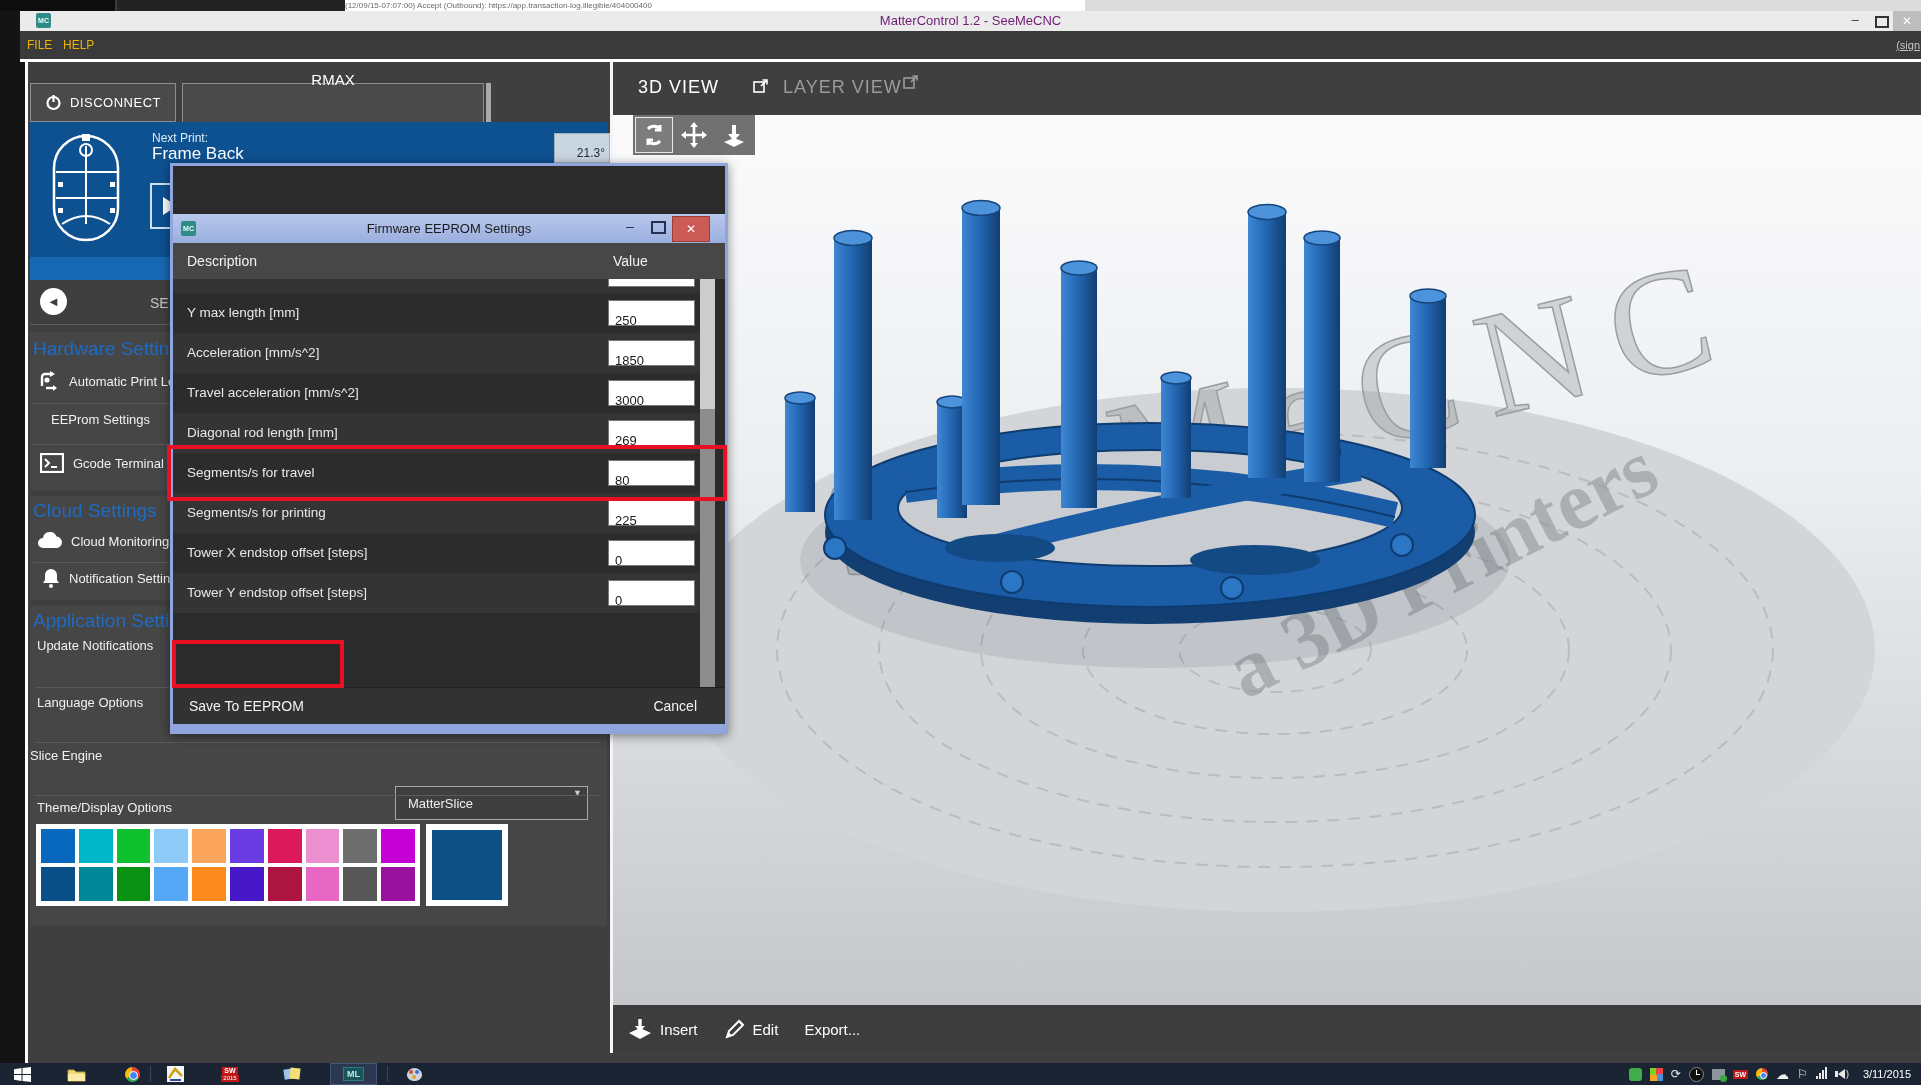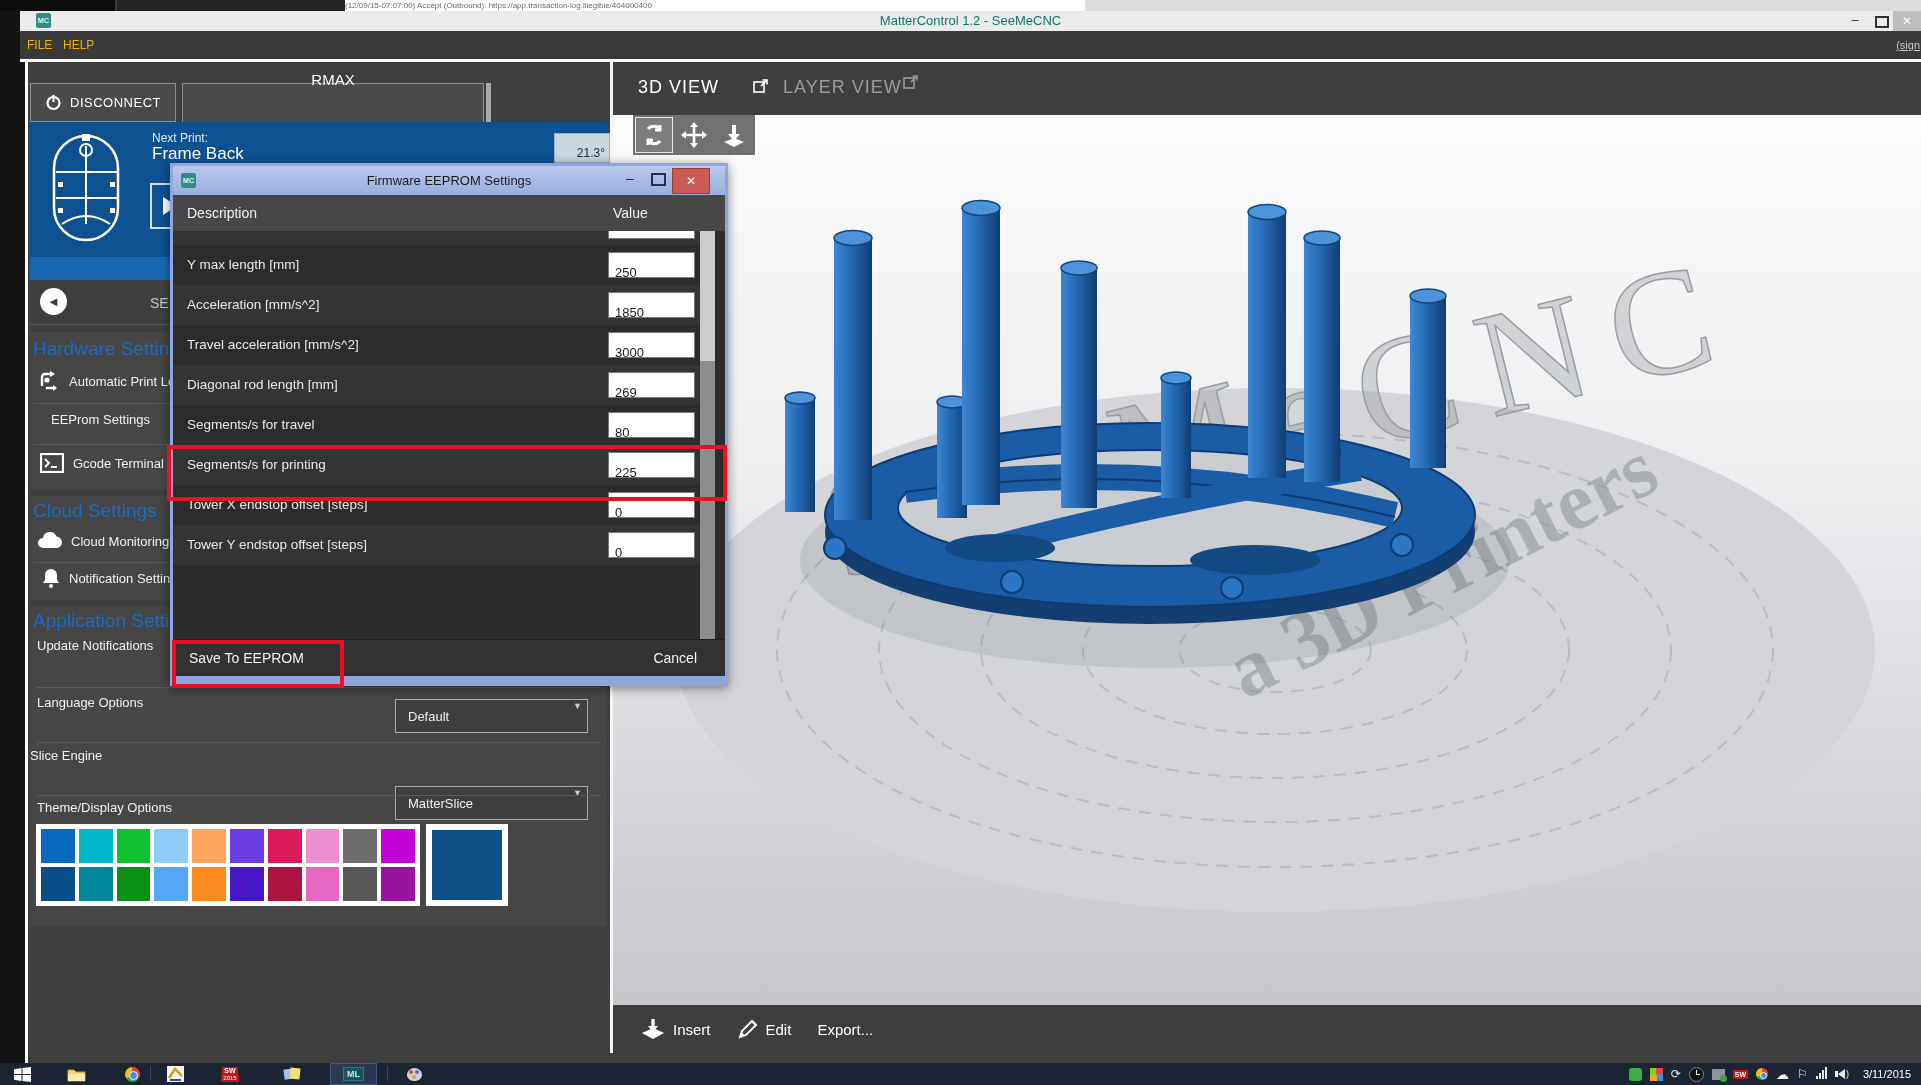--- a/index.html
+++ b/index.html
@@ -10,21 +10,21 @@
   .strip-black{left:0;top:0;width:115px;height:11px;background:#0d0d0d;}
   .strip-tabs{left:115px;top:0;width:230px;height:11px;background:#232323;border-left:2px solid #3a3a3a;}
   .strip-white{left:345px;top:0;width:740px;height:17px;background:#ffffff;overflow:hidden;}
   .strip-white span{font-size:8px;color:#6a6a6a;white-space:nowrap;display:block;margin-top:1px;}
   .strip-gray{left:1085px;top:0;width:836px;height:11px;background:#dcdcdc;}
   .desk-left{left:0;top:11px;width:25px;height:1052px;background:#141414;}
   
   .titlebar{left:20px;top:11px;width:1901px;height:20px;background:#ebebeb;}
   .mc-ico{width:15px;height:15px;background:#2f8c86;color:#eafff9;font-size:7px;font-weight:bold;
     display:flex;align-items:center;justify-content:center;border-radius:2px;}
-  .win-title{width:100%;text-align:center;font-size:13px;color:#0f766e;line-height:20px;}
+  .win-title{width:100%;text-align:center;font-size:13px;color:#701a75;line-height:20px;}
   .cap-btn{font-size:13px;color:#333;line-height:18px;text-align:center;}
   .close-box{background:#bdbdbd;width:28px;height:20px;line-height:20px;text-align:center;color:#fff;font-size:12px;}
   .menubar{left:20px;top:31px;width:1901px;height:28px;background:#3a3a3a;}
   .menu-item{font-size:12px;color:#eab308;line-height:28px;}
   .sign-link{font-size:11px;color:#c9c9c9;text-decoration:underline;line-height:28px;}
   .top-divider{left:20px;top:59px;width:1901px;height:3px;background:#ffffff;}
   .win-left-edge{left:25px;top:59px;width:3px;height:1004px;background:#fdfdfd;}
   
   .btn-dark{background:#4a4a4a;border:1px solid #8d8d8d;color:#fff;display:flex;align-items:center;}
   .disconnect{left:30px;top:83px;width:146px;height:39px;justify-content:center;gap:8px;font-size:13px;letter-spacing:.5px;}
@@ -61,26 +61,26 @@
   
   .view-divider{left:610px;top:62px;width:3px;height:991px;background:#f5f5f5;}
   .view-header{left:613px;top:62px;width:1308px;height:53px;background:#3f3f3f;}
   .tab3d{font-size:18px;color:#ffffff;letter-spacing:1px;}
   .tablayer{font-size:18px;color:#9b9b9b;letter-spacing:1px;}
   .viewport{left:613px;top:115px;width:1308px;height:890px;
     background:linear-gradient(180deg,#fbfbfc 0%,#eceef0 40%,#c5c7cb 100%);}
   .vtoolbar{left:633px;top:115px;width:122px;height:40px;background:#717171;display:flex;align-items:center;gap:2px;padding-left:2px;box-sizing:border-box;}
   .vtool{width:38px;height:36px;display:flex;align-items:center;justify-content:center;}
   .vtool.sel{border:1px solid #e8e8e8;background:#7d7d7d;box-sizing:border-box;}
-  .view-bottom{left:613px;top:1005px;width:1308px;height:48px;background:#3d3d3d;display:flex;align-items:center;gap:26px;padding-left:27px;box-sizing:border-box;}
+  .view-bottom{left:613px;top:1005px;width:1308px;height:48px;background:#3d3d3d;display:flex;align-items:center;gap:26px;padding-left:14px;box-sizing:border-box;}
   .vb-item{display:flex;align-items:center;gap:7px;color:#ffffff;font-size:15px;}
   
   .dialog{left:170px;top:163px;width:552px;border:3px solid #8fa5db;border-bottom-width:10px;
     background:#2b2b2b;z-index:50;box-shadow:0 2px 10px rgba(0,0,0,.45);}
-  .dlg-title{height:29px;background:linear-gradient(#b9c8ec,#9aaede);display:flex;align-items:center;position:relative;}
+  .dlg-title{height:29px;background:linear-gradient(#b9c8ec,#9aaede);display:flex;align-items:center;position:relative;margin-top:48px;}
   .dlg-title-text{position:absolute;width:100%;text-align:center;font-size:13px;color:#1c1c1c;}
   .dlg-min{position:absolute;right:88px;top:0;width:14px;font-size:14px;color:#26324d;text-align:center;line-height:24px;}
   .dlg-max{position:absolute;right:59px;top:7px;width:11px;height:9px;border:2px solid #26324d;}
   .dlg-close{position:absolute;right:15px;top:2px;width:36px;height:24px;background:#cb5b55;border:1px solid #9e3c38;
     color:#fff;font-size:12px;text-align:center;line-height:24px;}
   .dlg-header{height:36px;background:#474747;position:relative;}
   .dlg-header span{position:absolute;top:0;line-height:36px;font-size:14px;color:#f2f2f2;}
   .eep-list{height:408px;position:relative;overflow:hidden;background:#2b2b2b;}
   .eep-rows{position:absolute;left:0;top:0;width:527px;}
   .eep-row{height:40px;position:relative;}

